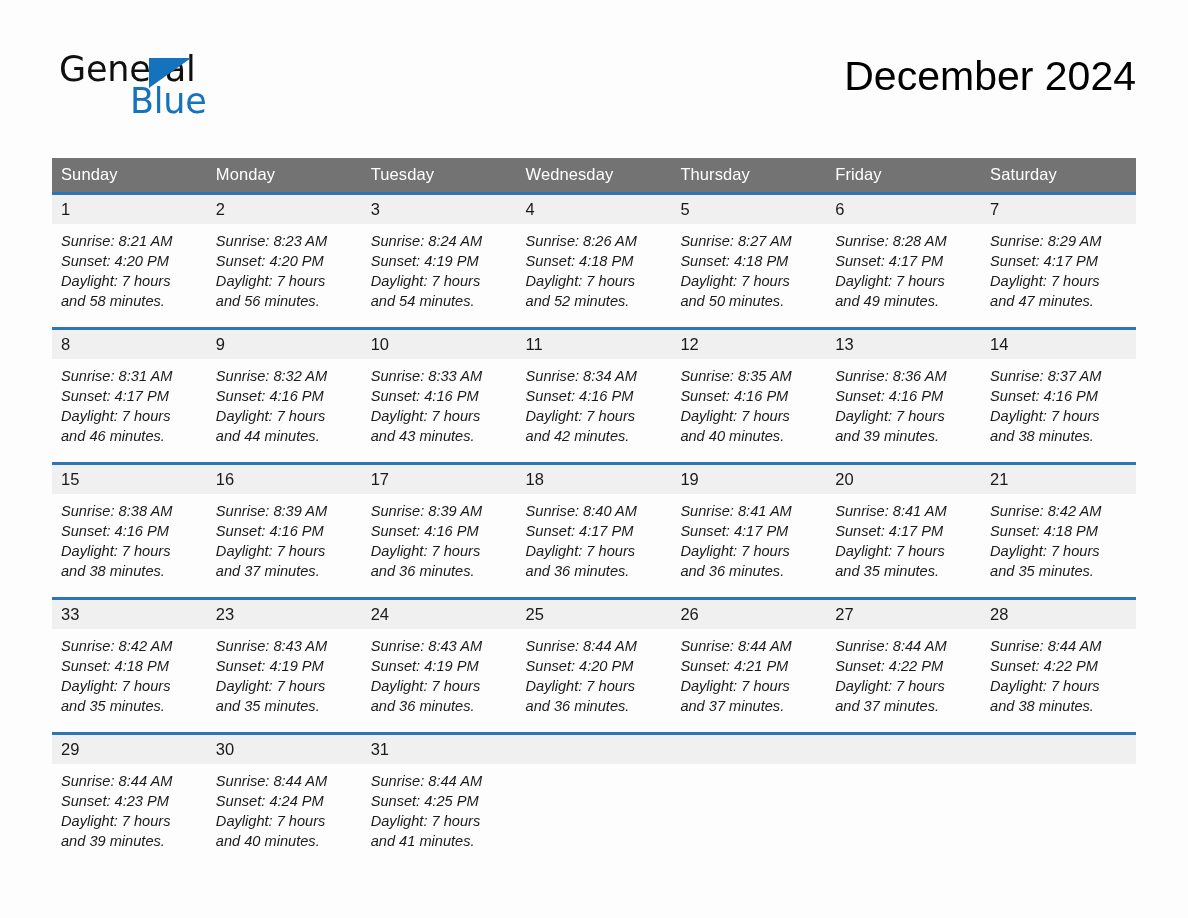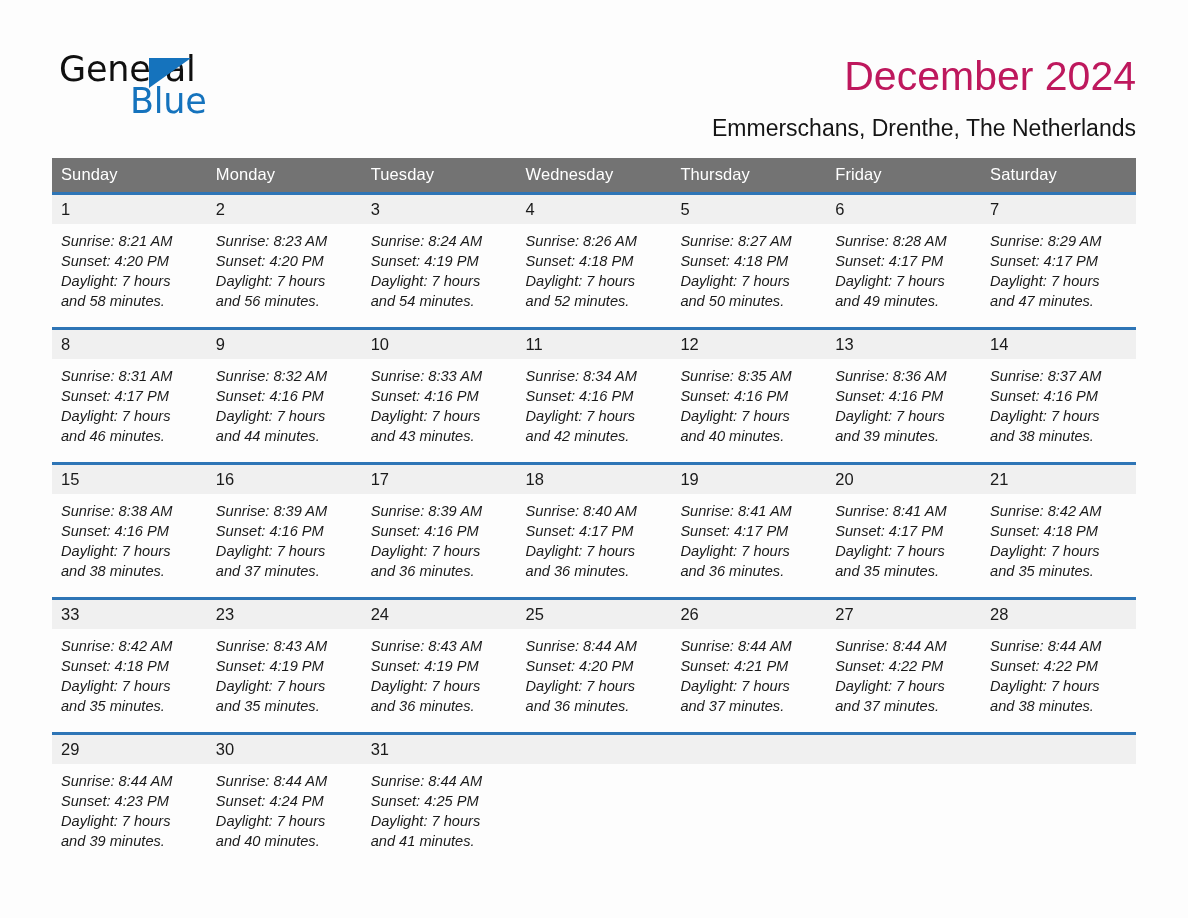--- a/index.html
+++ b/index.html
@@ -66,21 +66,21 @@
     font-weight: 400;
   }
 
   .title {
     position: absolute;
     right: 52px;
     top: 52px;
     font-size: 41px;
     line-height: 48px;
     font-weight: 400;
-    color: #be185d;
+    color: #000000;
     letter-spacing: 0px;
     text-align: right;
     white-space: nowrap;
   }
   .subtitle {
     position: absolute;
     right: 52px;
     top: 114px;
     font-size: 23px;
     line-height: 28px;
@@ -158,21 +158,20 @@
 
   <div class="topbar">
 
     <div class="logo">
       <span class="logo-general">General</span>
       <span class="logo-tri"></span>
       <span class="logo-blue">Blue</span>
     </div>
 
     <div class="title">December 2024</div>
-    <div class="subtitle">Emmerschans, Drenthe, The Netherlands</div>
   </div>
 
   <div class="calendar">
     <table class="cal">
       <colgroup>
         <col>
           <col>
           <col>
           <col>
           <col>

